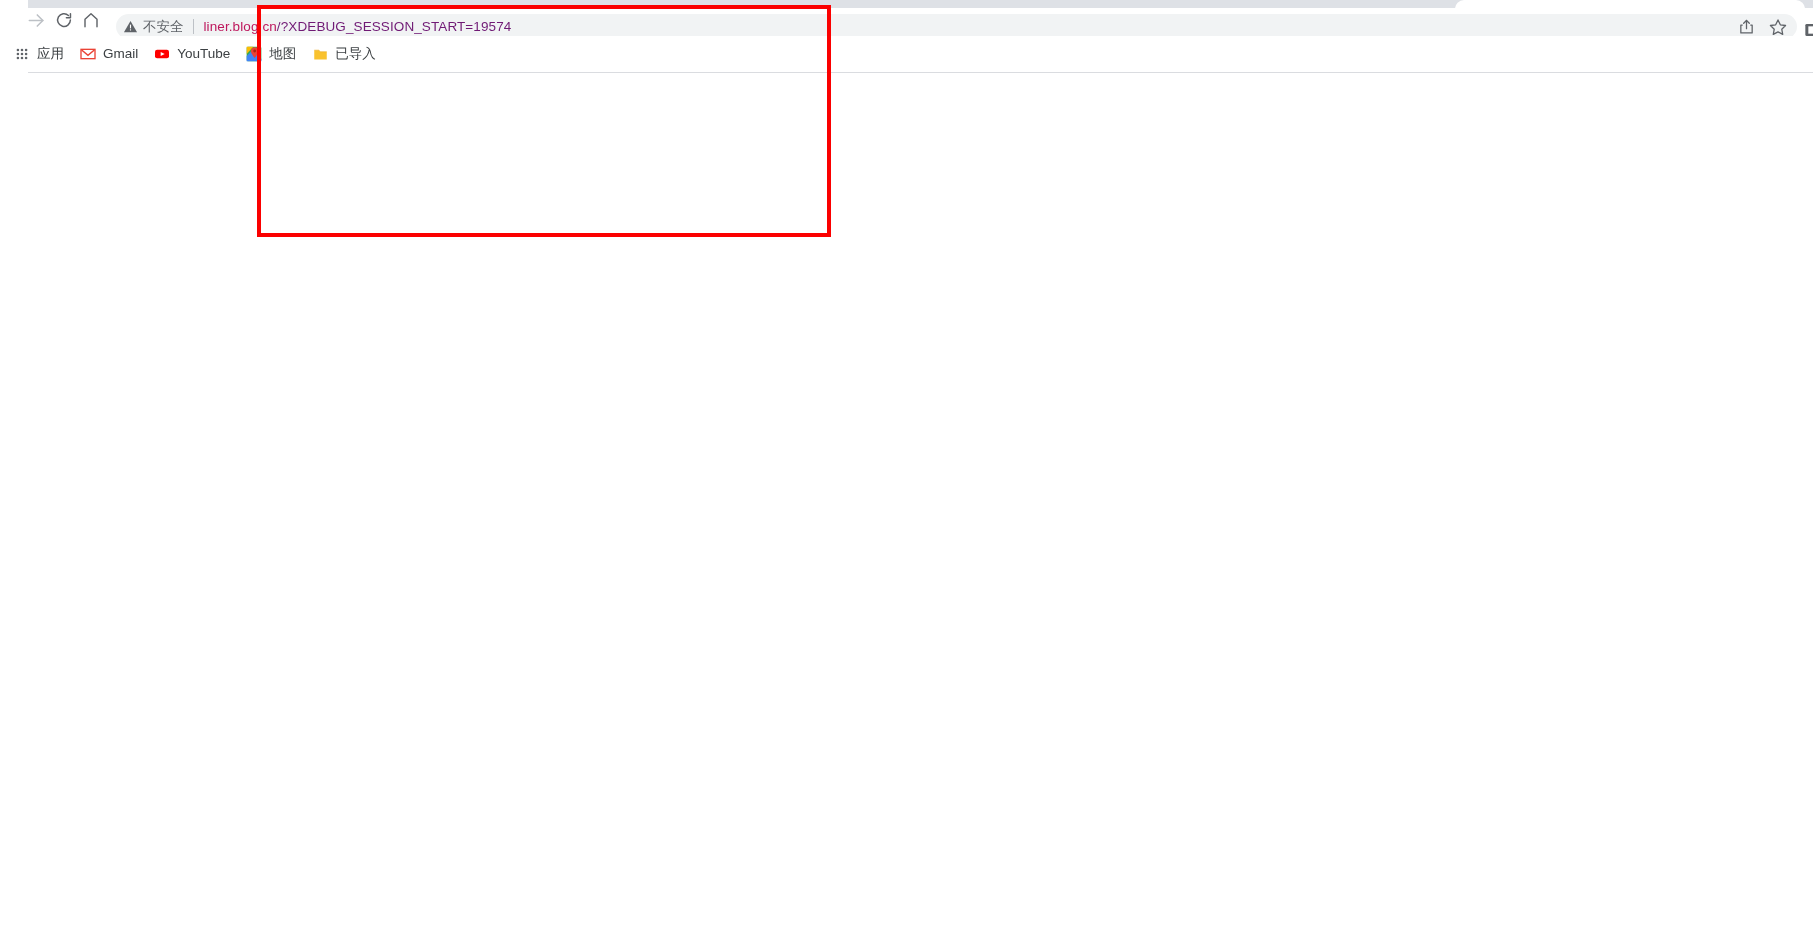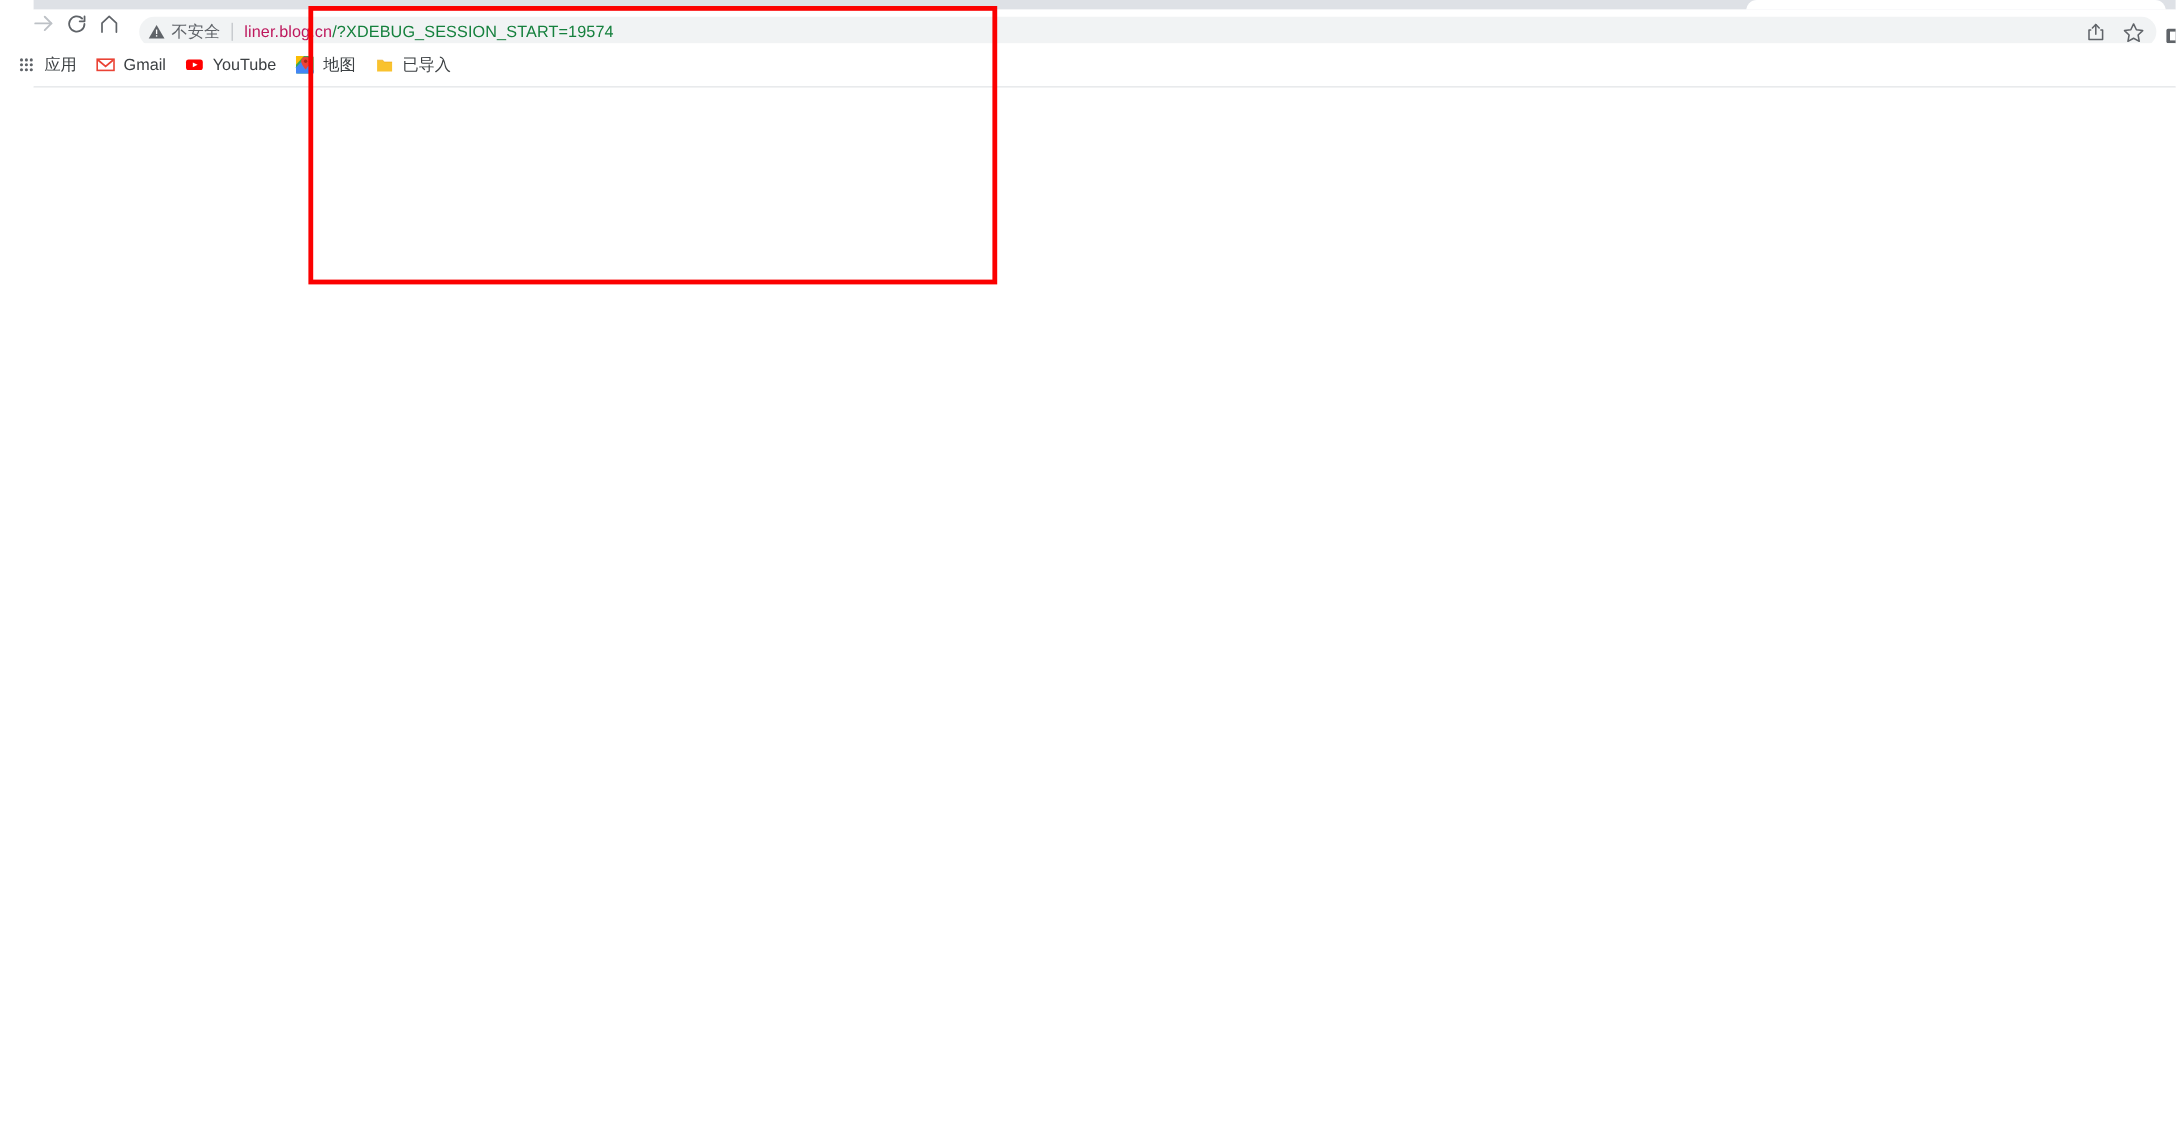--- a/index.html
+++ b/index.html
@@ -89,21 +89,21 @@
   .omni-url {
     margin-left: 10px;
     font-size: 13.5px;
     color: #202124;
     white-space: nowrap;
     letter-spacing: 0.1px;
     flex: 1 1 auto;
     overflow: hidden;
   }
   .omni-url .host { color: #be185d; }
-  .omni-url .rest { color: #15803d; }
+  .omni-url .rest { color: #701a75; }
 
   .omni-actions {
     position: absolute;
     right: 10px; top: 0;
     height: 25px;
     display: flex; align-items: center; gap: 14px;
   }
   .omni-icon {
     width: 18px; height: 18px;
     display: flex; align-items: center; justify-content: center;

